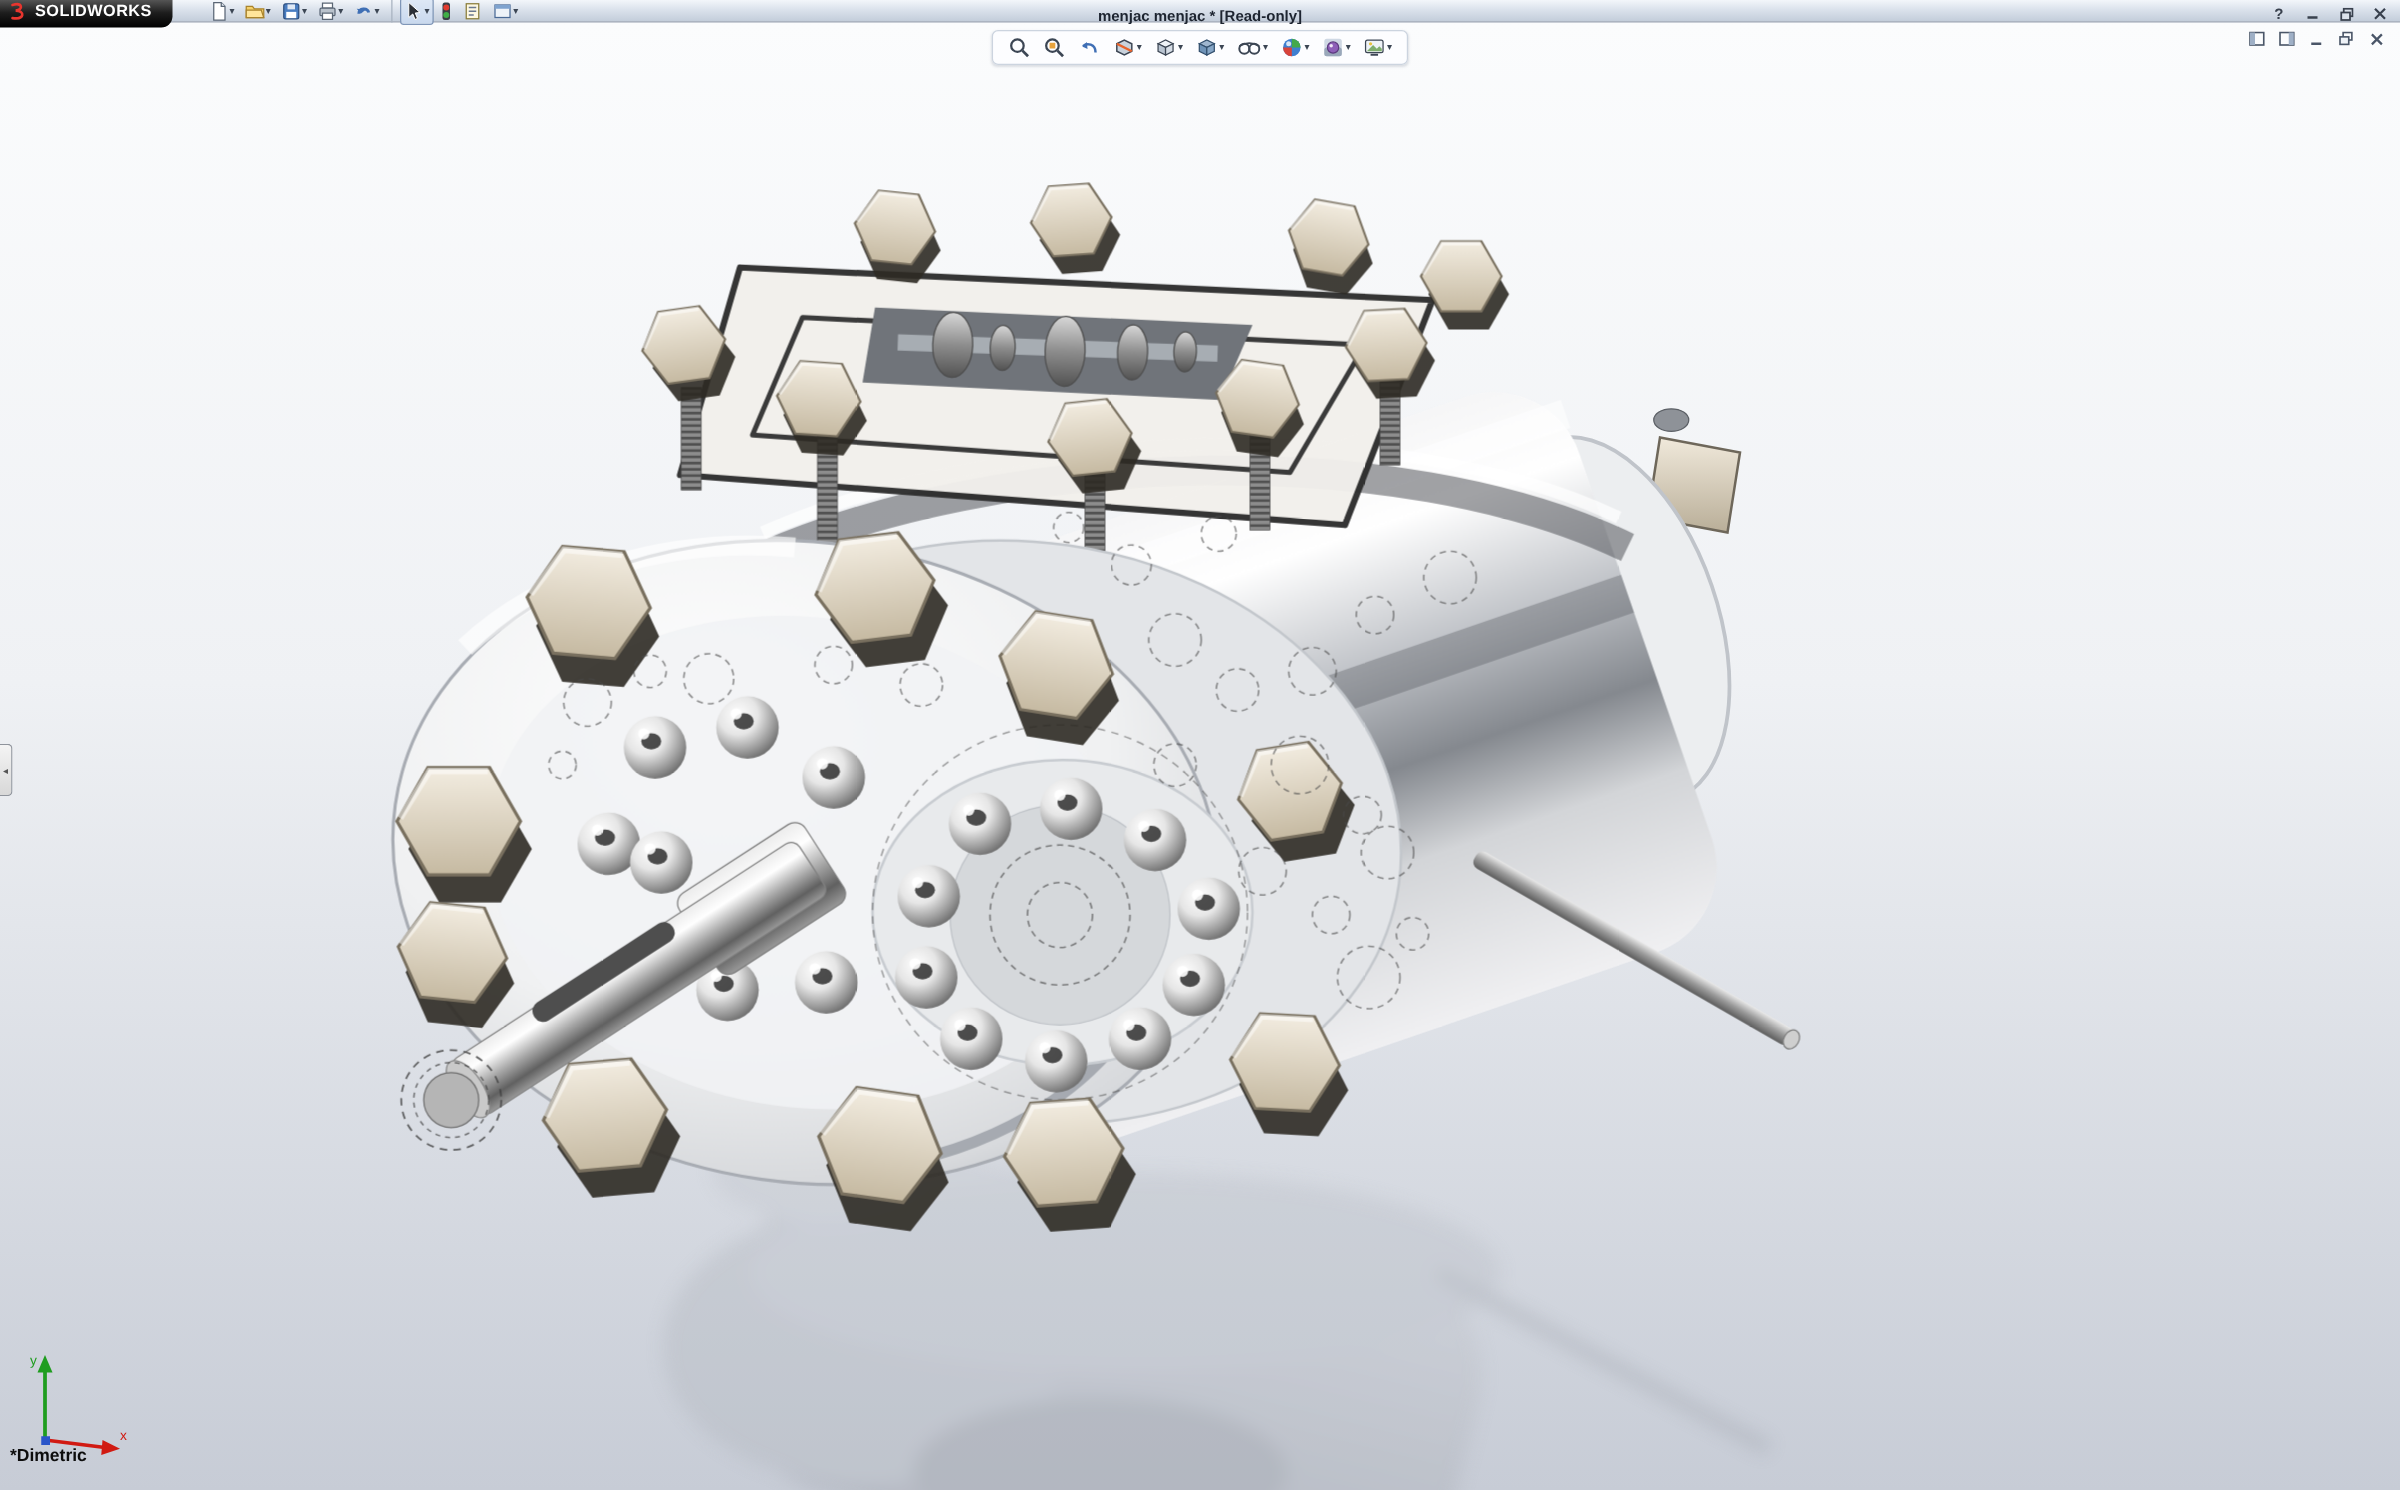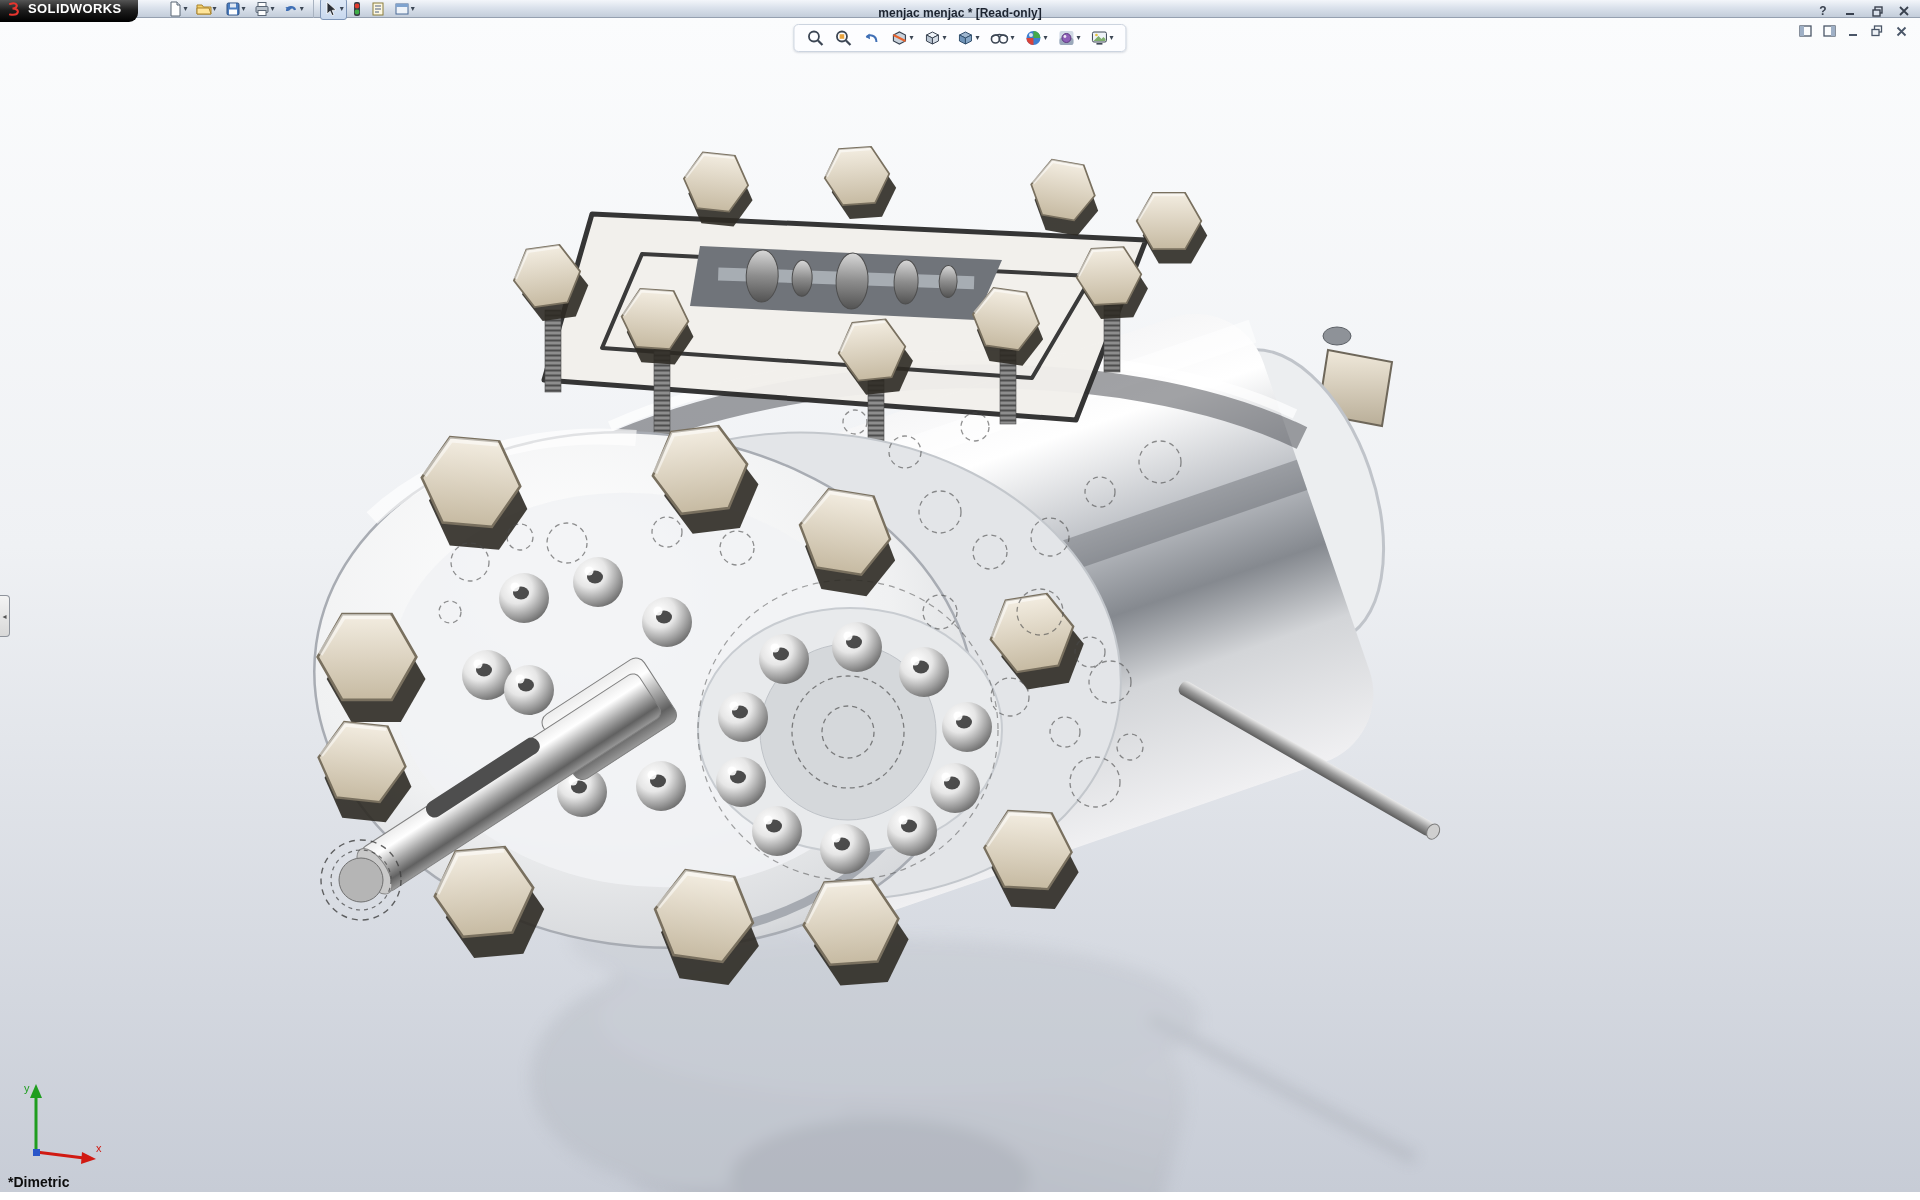--- a/index.html
+++ b/index.html
@@ -34,21 +34,21 @@
   .doc-controls{position:absolute;top:5px;right:10px;display:flex;gap:6px}
   .doc-controls .dc{width:18px;height:16px;display:flex;align-items:center;justify-content:center;border-radius:2px}
 
   
   .left-tab{position:absolute;left:0;top:577px;width:10px;height:42px;background:linear-gradient(#f4f4f4,#d8d8d8);
     border:1px solid #8f949c;border-left:none;border-radius:0 4px 4px 0;display:flex;align-items:center;justify-content:center;
     font-size:8px;color:#555}
 
   
   .triad{position:absolute;left:12px;bottom:26px}
-  .orient-label{position:absolute;left:8px;bottom:2px;font-size:14px;color:#0d0d0d;font-weight:bold}
+  .orient-label{position:absolute;left:8px;bottom:20px;font-size:14px;color:#0d0d0d;font-weight:bold}
 </style>
 </head>
 <body>
 
 <div class="titlebar">
   <div class="logo">
     <svg width="16" height="16" viewBox="0 0 16 16">
       <path d="M3 3 C 11 0.5 12 7 5.5 7.5 C 13 7.5 13 15 3 13.5" stroke="#e8352e" fill="none" stroke-width="2.1" stroke-linecap="round"></path>
     </svg>
     <span class="logo-text">SOLIDWORKS</span>

